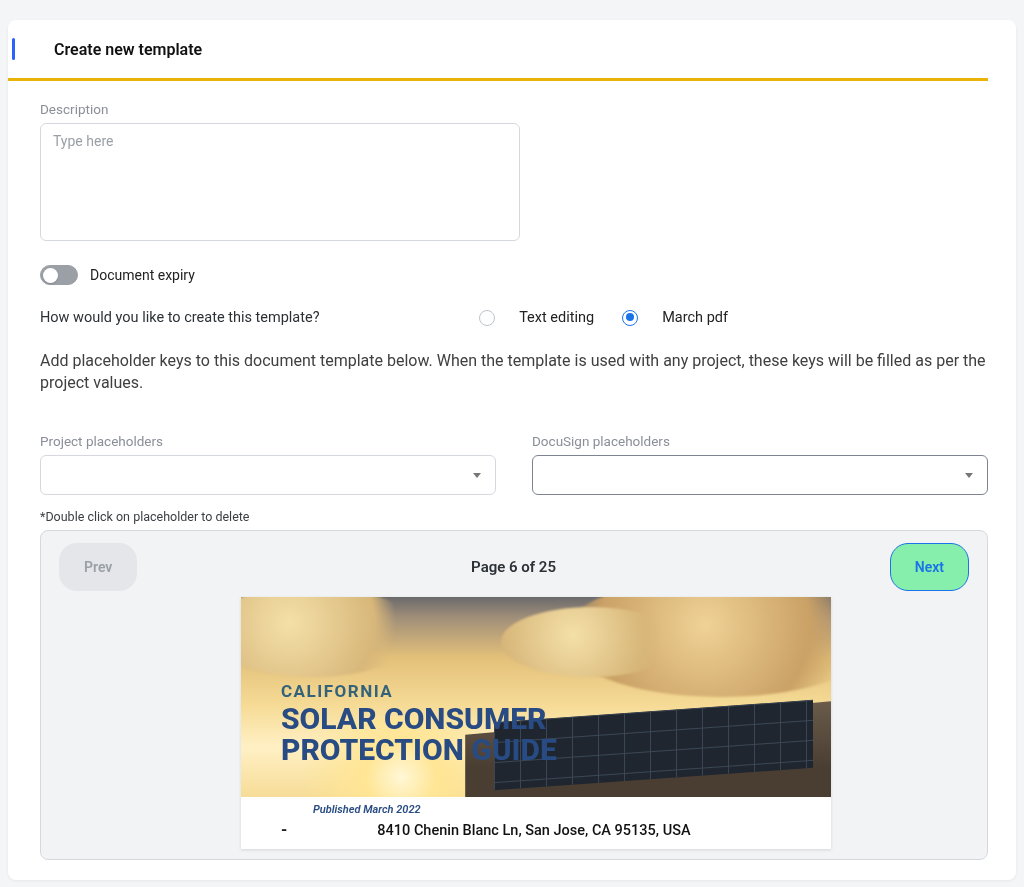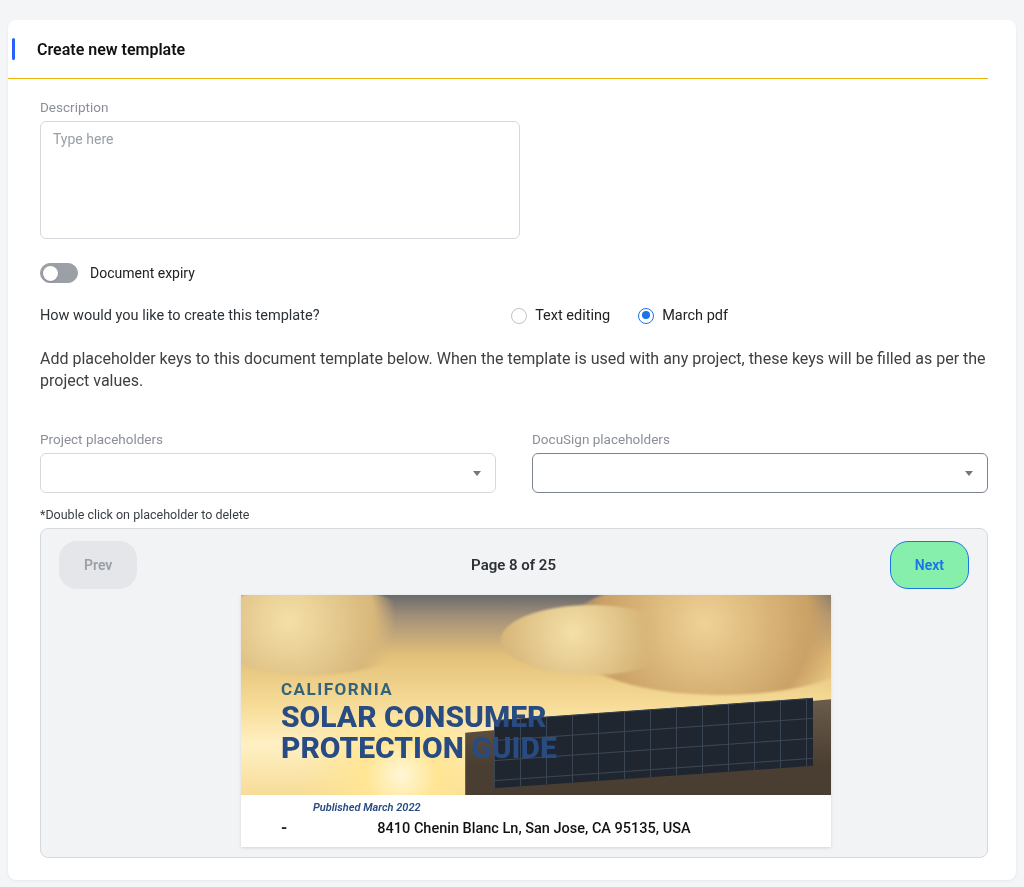--- a/index.html
+++ b/index.html
@@ -1,35 +1,35 @@
 <!DOCTYPE html>
 <html><head>
 <meta charset="utf-8">
 <style>
   * { box-sizing: border-box; margin: 0; padding: 0; font-family: -apple-system, BlinkMacSystemFont, "Segoe UI", Roboto, Arial, sans-serif; }
   body { background: #f4f5f7; width: 1024px; height: 887px; overflow: hidden; }
   .panel { background: #fff; border-radius: 8px; margin: 20px 8px 0 8px; padding: 0 0 0 0; box-shadow: 0 1px 3px rgba(0,0,0,.06); height: 860px; overflow: hidden;}
-  .panel-header { display:flex; align-items:center; padding: 18px 0 18px 4px; border-bottom: 1px solid #eab308; margin: 0 28px 0 0;}
+  .panel-header { display:flex; align-items:center; padding: 18px 0 18px 4px; border-bottom: 3px solid #eab308; margin: 0 28px 0 0; gap: 17px;}
   .panel-header-accent { width:3px; height:22px; background:#2a62ff; border-radius:2px; margin-right:22px;}
   .panel-title { font-size:16px; font-weight:600; color:#111; }
   .form-area { padding: 20px 28px 0 32px; }
   .label { color:#8a8f98; font-size:13.5px; margin-bottom:6px; display:block; }
   .input, .textarea, .select { width:480px; border:1px solid #d5d8dd; border-radius:6px; padding:9px 12px; font-size:14px; color:#3a3f44; background:#fff; }
   .input { height:36px; }
   .textarea { height:118px; resize:none; }
   .textarea::placeholder, .input::placeholder { color:#9aa0a6; }
   .row { margin-bottom:20px; }
   .toggle-row { display:flex; align-items:center; margin: 12px 0 24px 0;}
   .toggle { position:relative; width:38px; height:20px; background:#9aa0a6; border-radius:12px; margin-right:12px; border:1px solid #9aa0a6; cursor:pointer;}
   .toggle .knob { position:absolute; left:2px; top:2px; width:15px; height:15px; background:#fff; border-radius:50%; box-shadow:0 1px 2px rgba(0,0,0,.15);}
   .toggle-label { font-size:14px; color:#222; }
   .question-row { display:flex; align-items:center; justify-content:space-between; margin-bottom:24px; flex-wrap:wrap;}
   .question-text { font-size:14.5px; color:#2c3136; }
   .radio-group { display:flex; align-items:center; gap:28px; margin-right:260px;}
-  .radio-item { display:flex; align-items:center; gap:8px; cursor:pointer;}
+  .radio-item { display:flex; align-items:center; gap:24px; cursor:pointer;}
   .radio { width:16px; height:16px; border:1.5px solid #bfc4cb; border-radius:50%; position:relative; background:#fff;}
   .radio.selected { border-color:#1a73e8; }
   .radio.selected::after { content:""; position:absolute; left:2.5px; top:2.5px; width:8px; height:8px; border-radius:50%; background:#1a73e8;}
   .radio-label { font-size:14.5px; color:#222; }
   .helper-text { font-size:16px; color:#404040; margin-bottom:40px; line-height:1.35;}
   .placeholders-row { display:flex; gap:36px; margin-bottom:10px;}
   .ph-col { flex:1; min-width:0;}
   .select { width:100%; height:40px; display:flex; align-items:center; justify-content:space-between; padding:0 14px; cursor:pointer;}
   .select.docusign { border-width:1.5px; border-color:#7d8490;}
   .caret { width:0; height:0; border-left:4px solid transparent; border-right:4px solid transparent; border-top:5px solid #777;}
@@ -115,21 +115,21 @@
           <span class="caret"></span>
         </div>
       </div>
     </div>
 
     <div class="note">*Double click on placeholder to delete</div>
 
     <div class="preview-box">
       <div class="pv-header">
         <button class="pv-btn prev" disabled="">Prev</button>
-        <div class="page-ind">Page 8 of 25</div>
+        <div class="page-ind">Page 6 of 25</div>
         <button class="pv-btn next">Next</button>
       </div>
 
       <div class="doc-preview">
         <div class="hero">
           <div class="sky"></div>
           <div class="cloud c1"></div>
           <div class="cloud c2"></div>
           <div class="cloud c3"></div>
           <div class="glow"></div>

